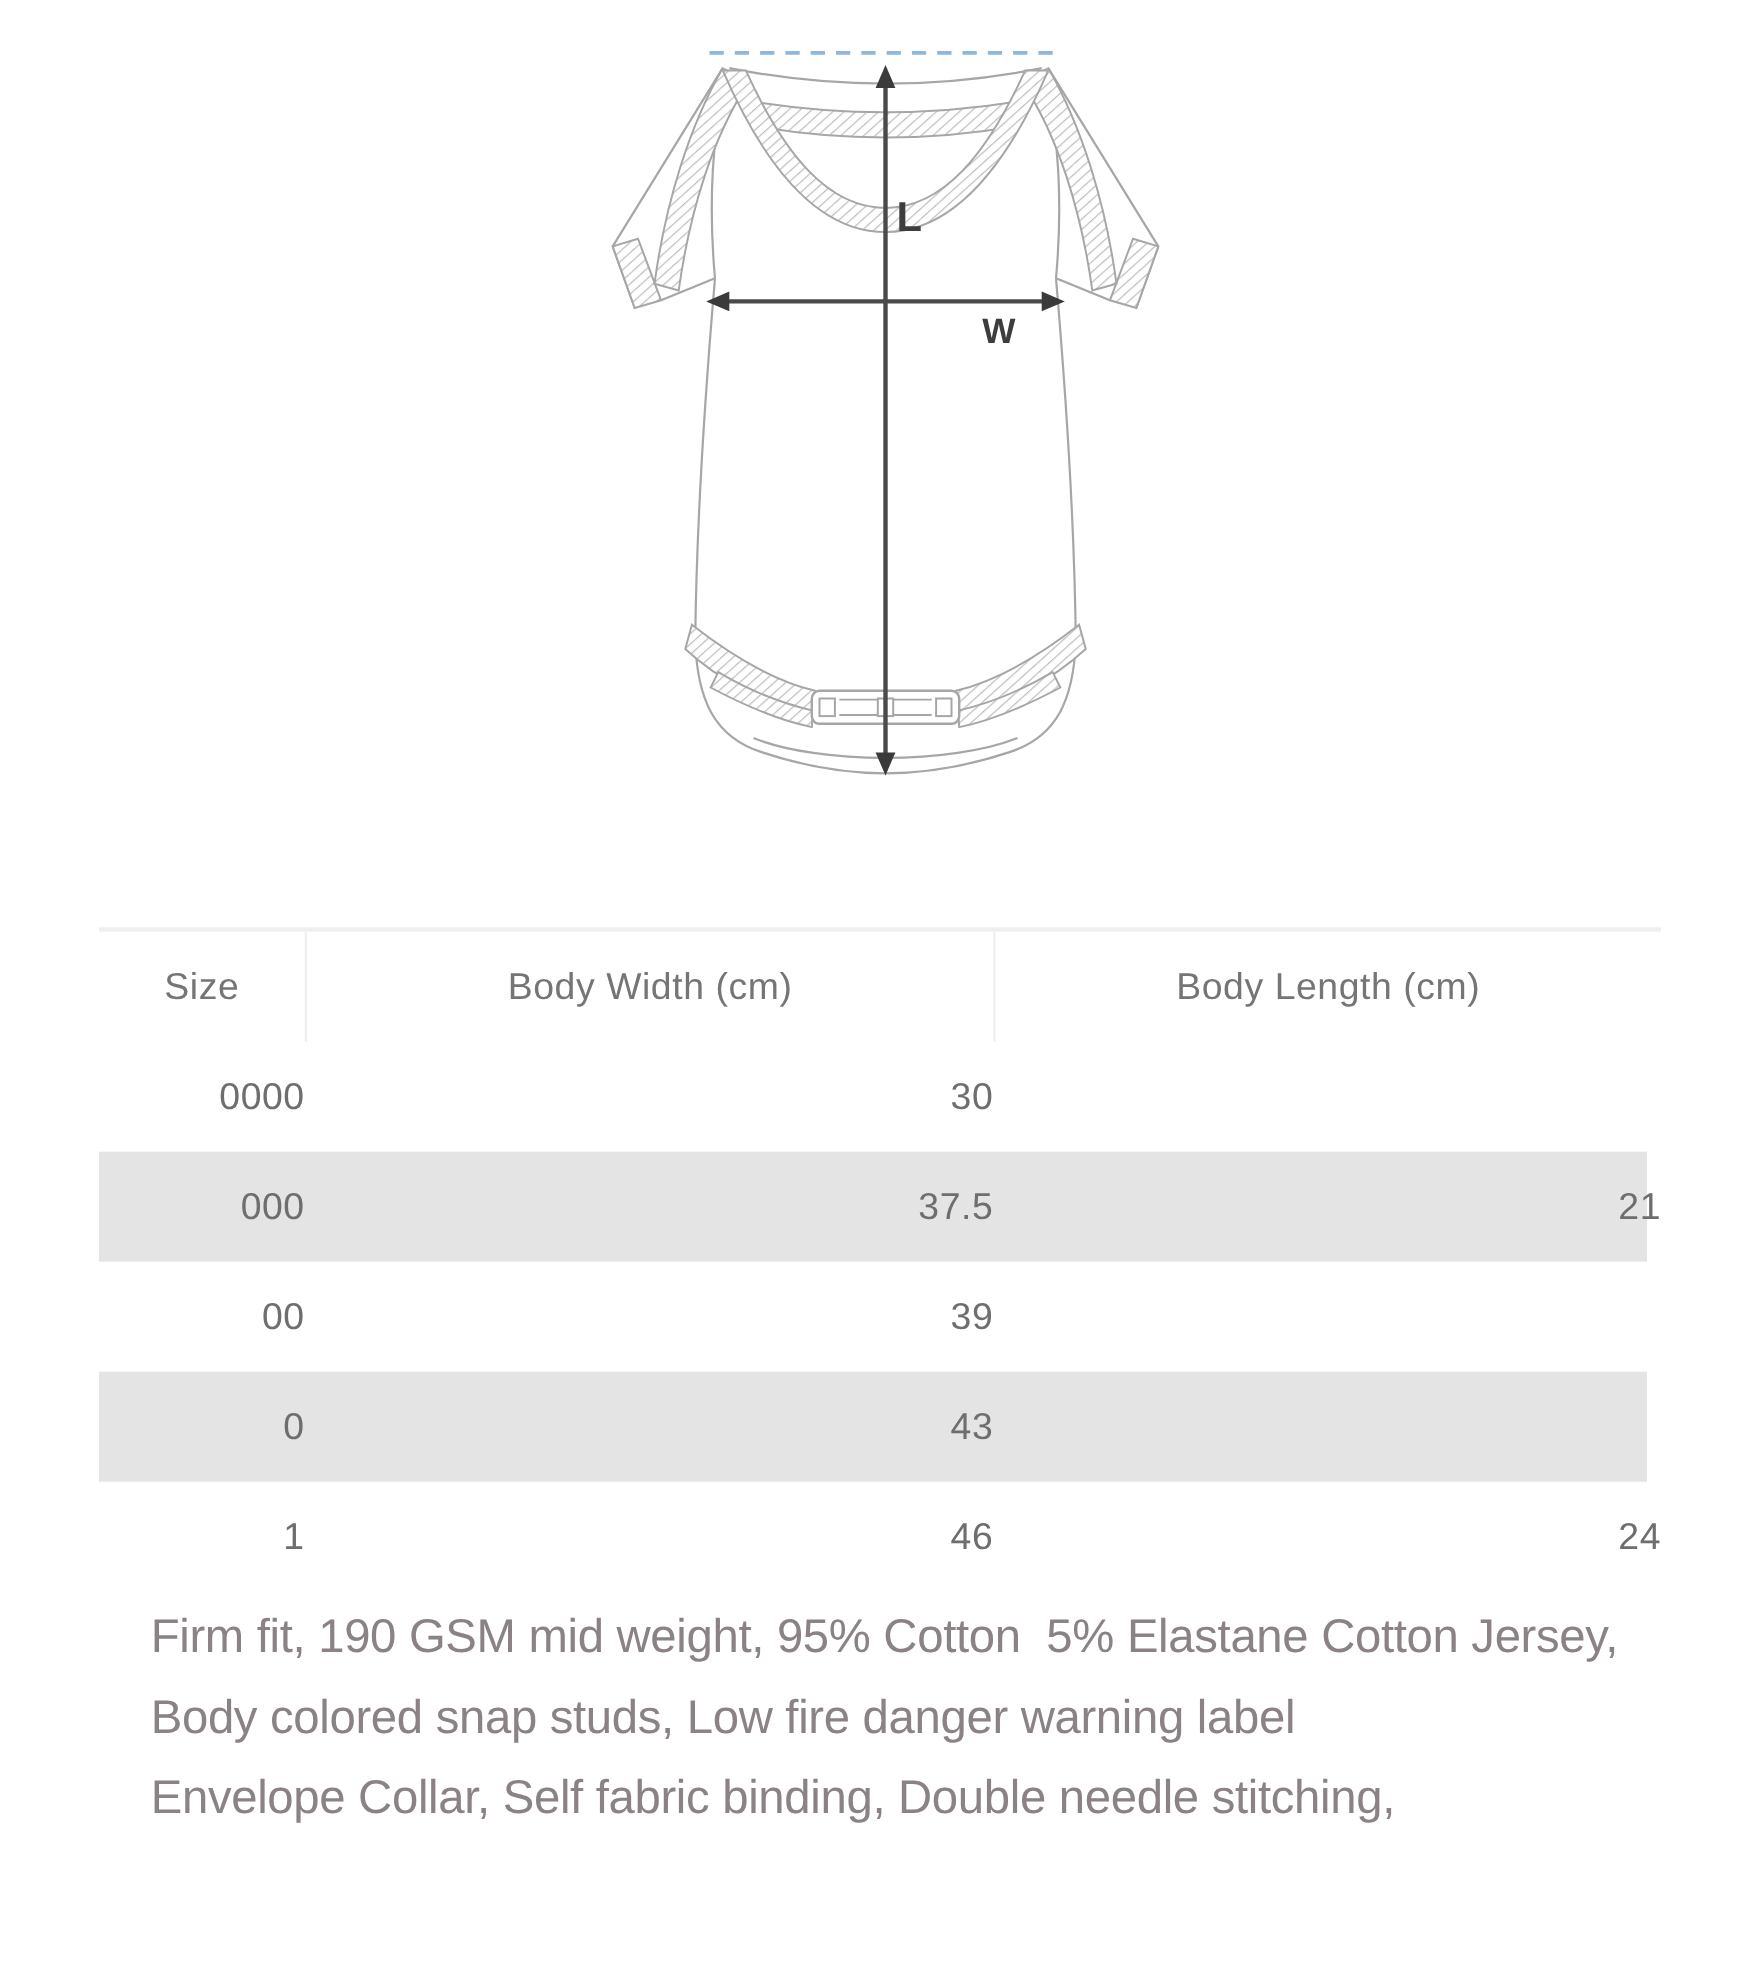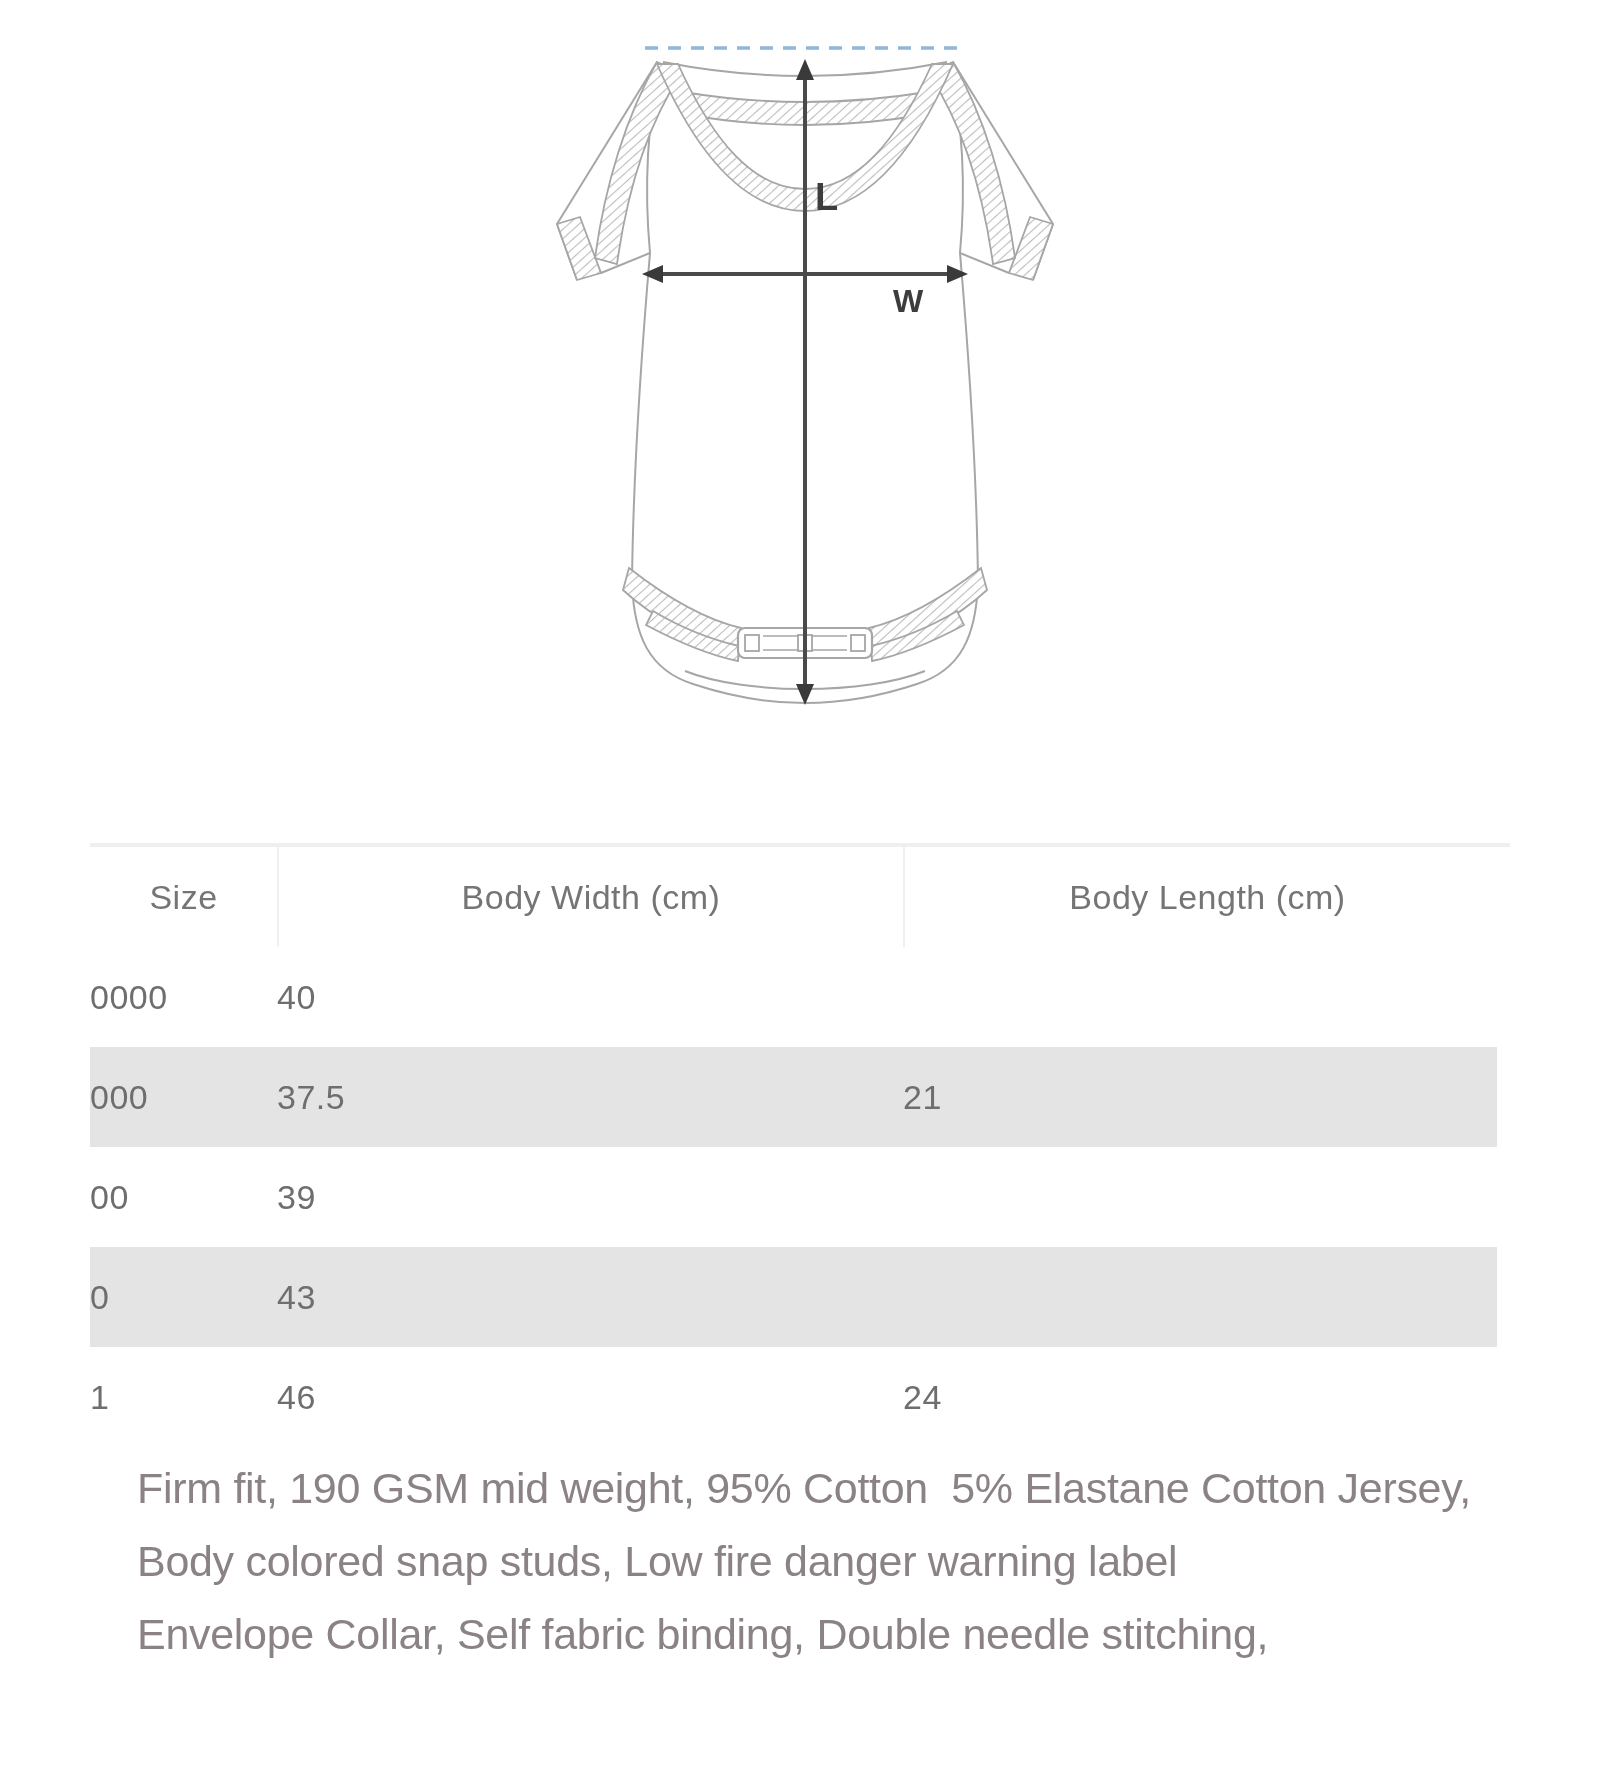--- a/index.html
+++ b/index.html
@@ -32,21 +32,21 @@
     font-size: 34px;
     font-weight: 300;
     letter-spacing: 0.5px;
   }
   .trow {
     display: grid;
     grid-template-columns: 187px 626px 607px;
     height: 100px;
     align-items: center;
   }
-  .trow .cell { text-align: left; }
+  .trow .cell { text-align: right; }
   .thead { color: #757575; }
   .thead .cell + .cell { border-left: 2px solid #f0f0f0; }
   .thead .cell {
     height: 100px;
     display: flex;
     align-items: center;
     justify-content: center;
   }
   .trow.alt {
     background: linear-gradient(to right,
@@ -154,21 +154,21 @@
 
   <div class="size-table">
     <div class="trow thead">
       <div class="cell">Size</div>
       <div class="cell">Body Width (cm)</div>
       <div class="cell">Body Length (cm)</div>
     </div>
     <div>
     <div class="trow">
       <div class="cell c-size">0000</div>
-      <div class="cell c-width">40</div>
+      <div class="cell c-width">30</div>
     </div>
 
     <div class="trow alt">
       <div class="cell c-size">000</div>
       <div class="cell c-length">37.5</div>
       <div class="cell c-width">21</div>
     </div>
 
     <div class="trow">
       <div class="cell c-size">00</div>

